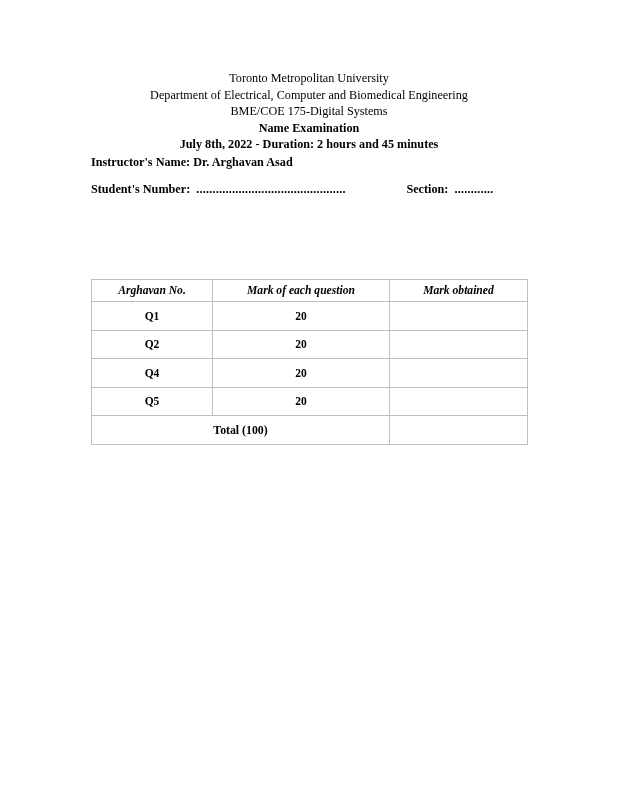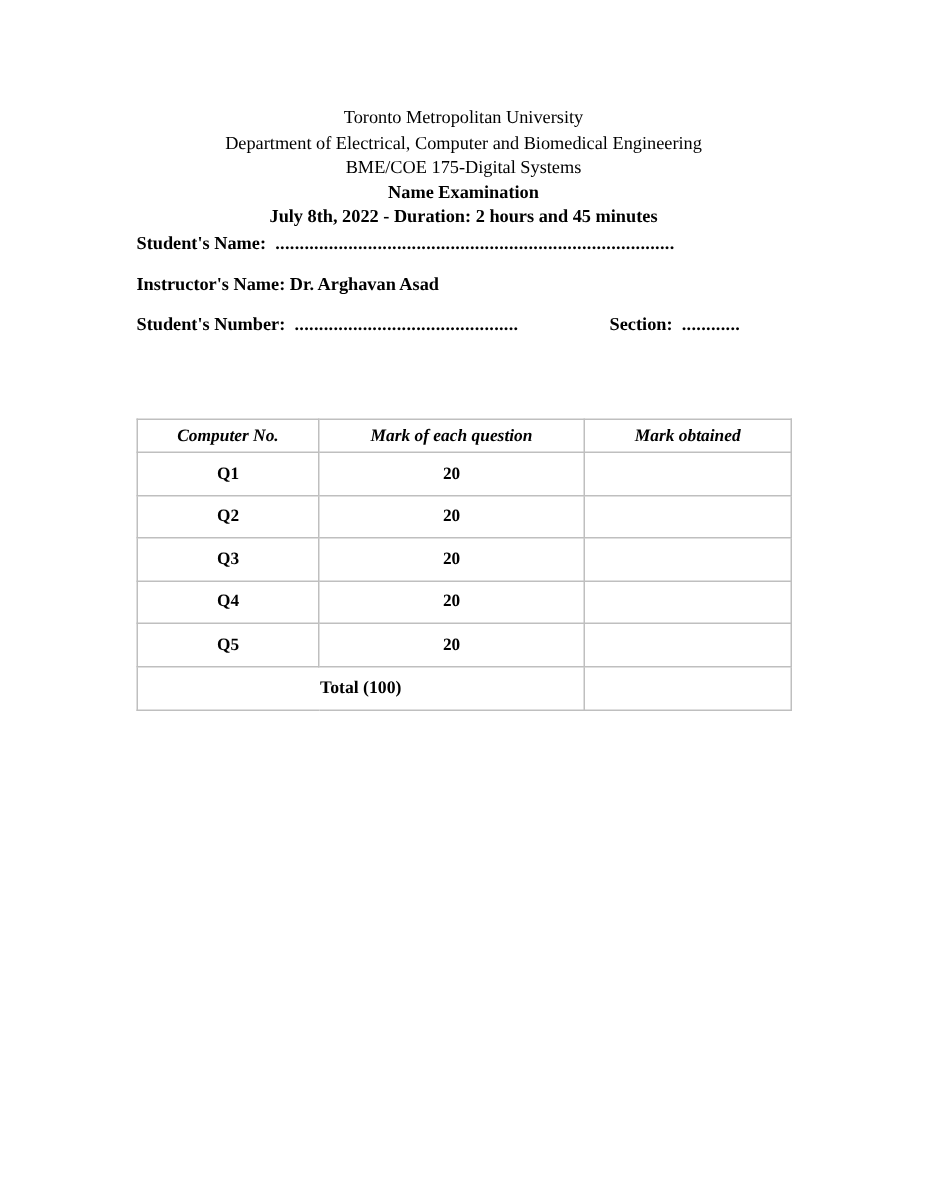--- a/index.html
+++ b/index.html
@@ -134,24 +134,20 @@
   <div class="heading">
     <div class="line">Toronto Metropolitan University</div>
     <div class="line">Department of Electrical, Computer and Biomedical Engineering</div>
     <div class="line">BME/COE 175-Digital Systems</div>
     <div class="line bold">Name Examination</div>
     <div class="line bold">July 8th, 2022 - Duration: 2 hours and 45 minutes</div>
   </div>
 
   <div class="info">
 
-    <div class="info-row">
-      <span class="label">Student's Name:</span>
-      <span>&nbsp;</span><span class="dots dots-name">..................................................................................</span>
-    </div>
 
     <div class="info-row">
       <span class="label">Instructor's Name: Dr. Arghavan Asad</span>
     </div>
 
     <div class="info-row">
       <span class="label">Student's Number:</span>
       <span>&nbsp;</span><span class="dots dots-number">..............................................</span>
       <span class="section-gap"></span>
       <span class="label">Section:</span>
@@ -161,44 +157,39 @@
   </div>
 
   <table class="marks-table">
     <colgroup>
       <col class="c1">
       <col class="c2">
       <col class="c3">
     </colgroup>
     <thead>
       <tr>
-        <th>Computer No.</th>
+        <th>Arghavan No.</th>
         <th>Mark of each question</th>
         <th>Mark obtained</th>
       </tr>
     </thead>
     <tbody>
 
       <tr>
         <td>Q1</td>
         <td>20</td>
         <td class="blank"></td>
       </tr>
 
       <tr>
         <td>Q2</td>
         <td>20</td>
         <td class="blank"></td>
       </tr>
 
-      <tr>
-        <td>Q3</td>
-        <td>20</td>
-        <td class="blank"></td>
-      </tr>
 
       <tr>
         <td>Q4</td>
         <td>20</td>
         <td class="blank"></td>
       </tr>
 
       <tr>
         <td>Q5</td>
         <td>20</td>

